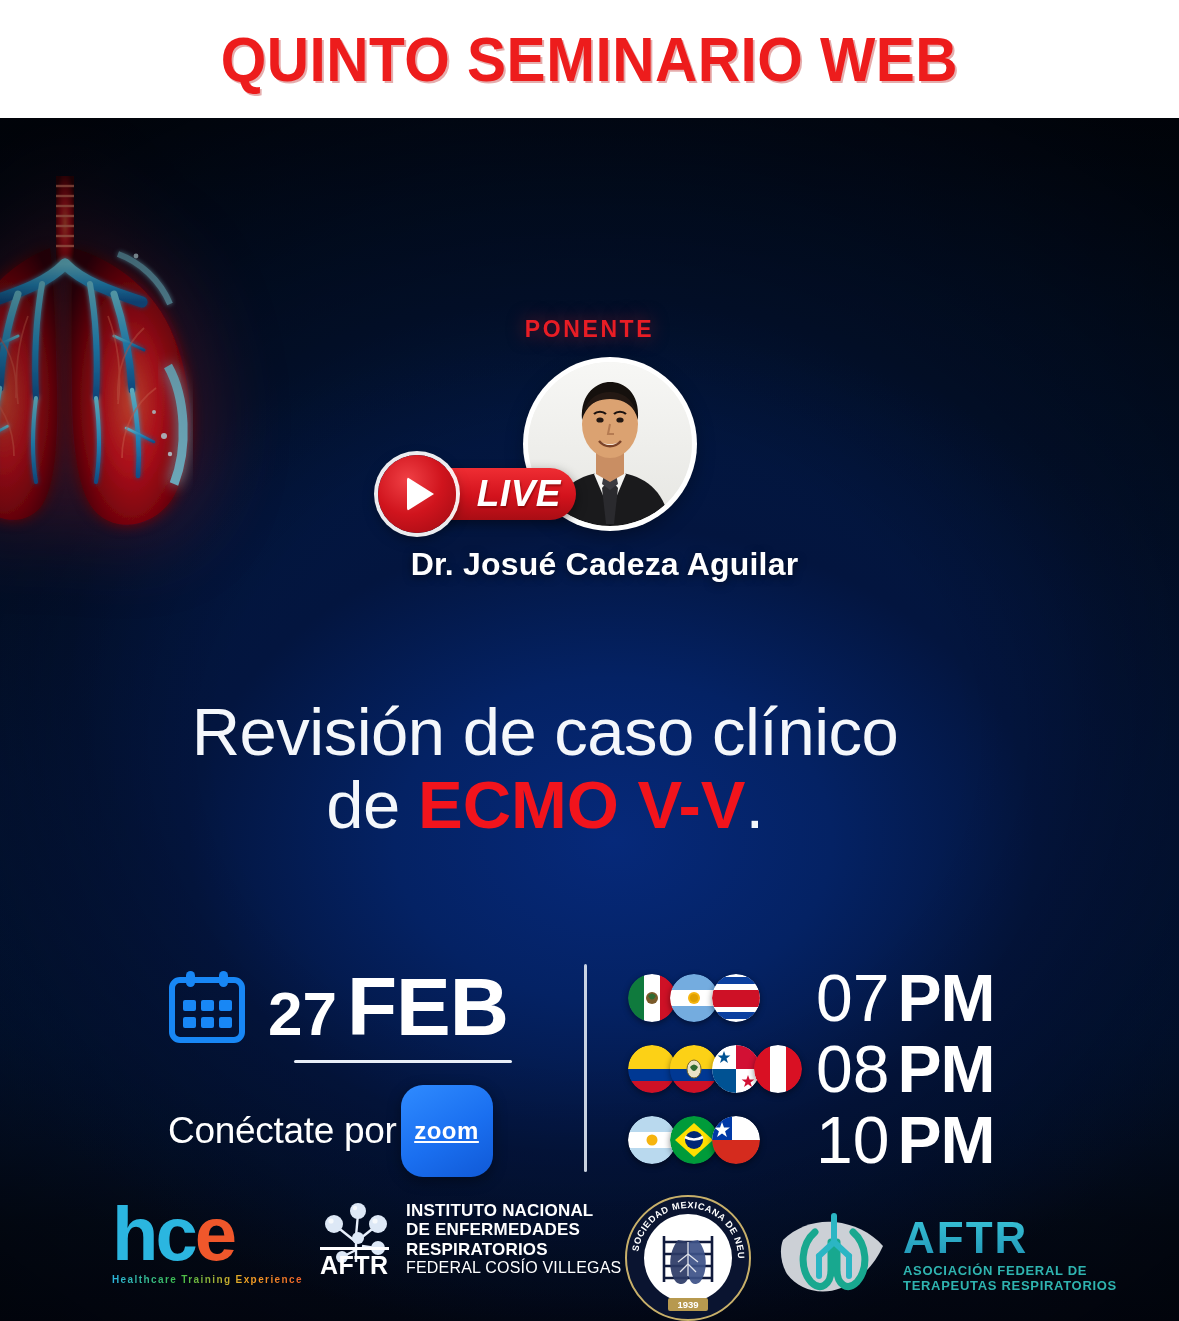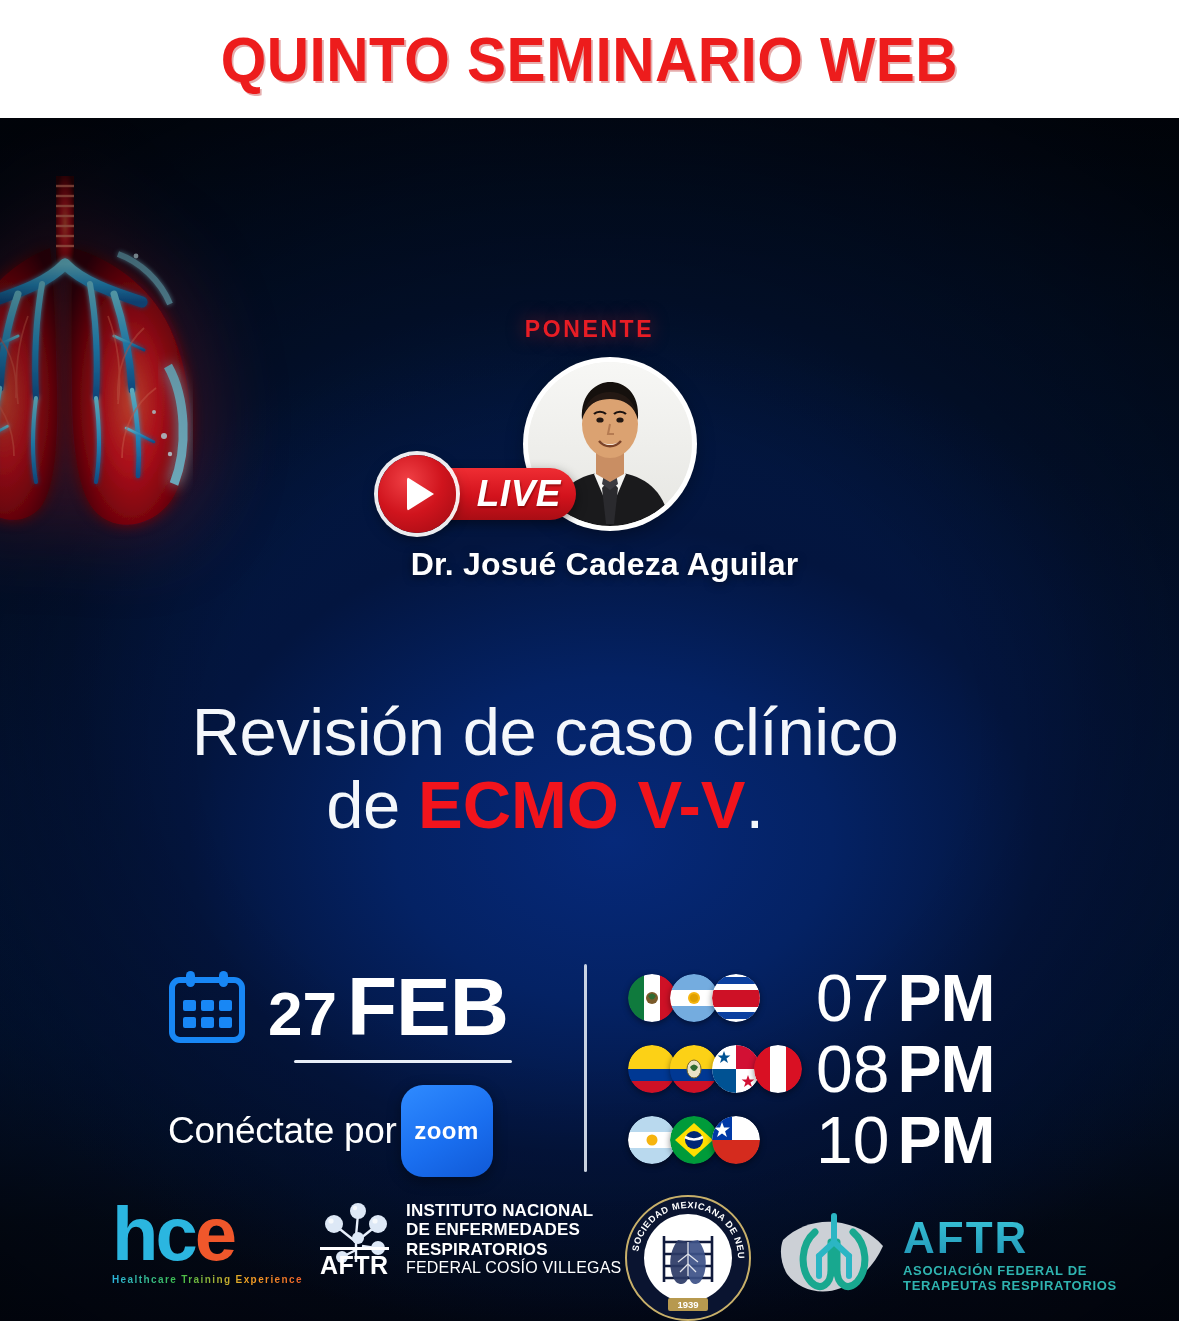--- a/index.html
+++ b/index.html
@@ -105,21 +105,21 @@
   .date-mon { font-size:82px; font-weight:800; color:#ffffff; line-height:1; letter-spacing:-1px; }
   .date-rule { margin:12px 0 0 126px; width:218px; height:3px; background:#e8eef8; border-radius:2px; }
   .connect-line { display:flex; align-items:center; gap:4px; margin-top:22px; }
   .connect-text { font-size:37px; font-weight:400; color:#ffffff; letter-spacing:-0.3px; }
   .zoom-logo {
     width:92px; height:92px; border-radius:22px;
     background:linear-gradient(150deg,#2f8bff 0%,#1a6ff0 55%,#1059d6 100%);
     display:flex; align-items:center; justify-content:center;
     box-shadow:0 4px 14px rgba(0,0,0,0.4);
   }
-  .zoom-word { font-size:24px; font-weight:600; color:#ffffff; letter-spacing:0.5px; }
+  .zoom-word { font-size:24px; font-weight:600; color:#ffffff; letter-spacing:0.5px;text-decoration:underline; }
 
   .divider {
     position:absolute; left:584px; top:8px; width:3px; height:208px;
     background:#dfe7f2; border-radius:2px; opacity:0.9;
   }
 
   .time-col { position:absolute; left:628px; top:6px; width:440px; }
   .time-row { display:flex; align-items:center; height:71px; }
   .flag-group { display:flex; align-items:center; width:180px; flex:0 0 auto; }
   .flag { width:48px; height:48px; border-radius:50%; overflow:hidden; margin-right:-6px;

